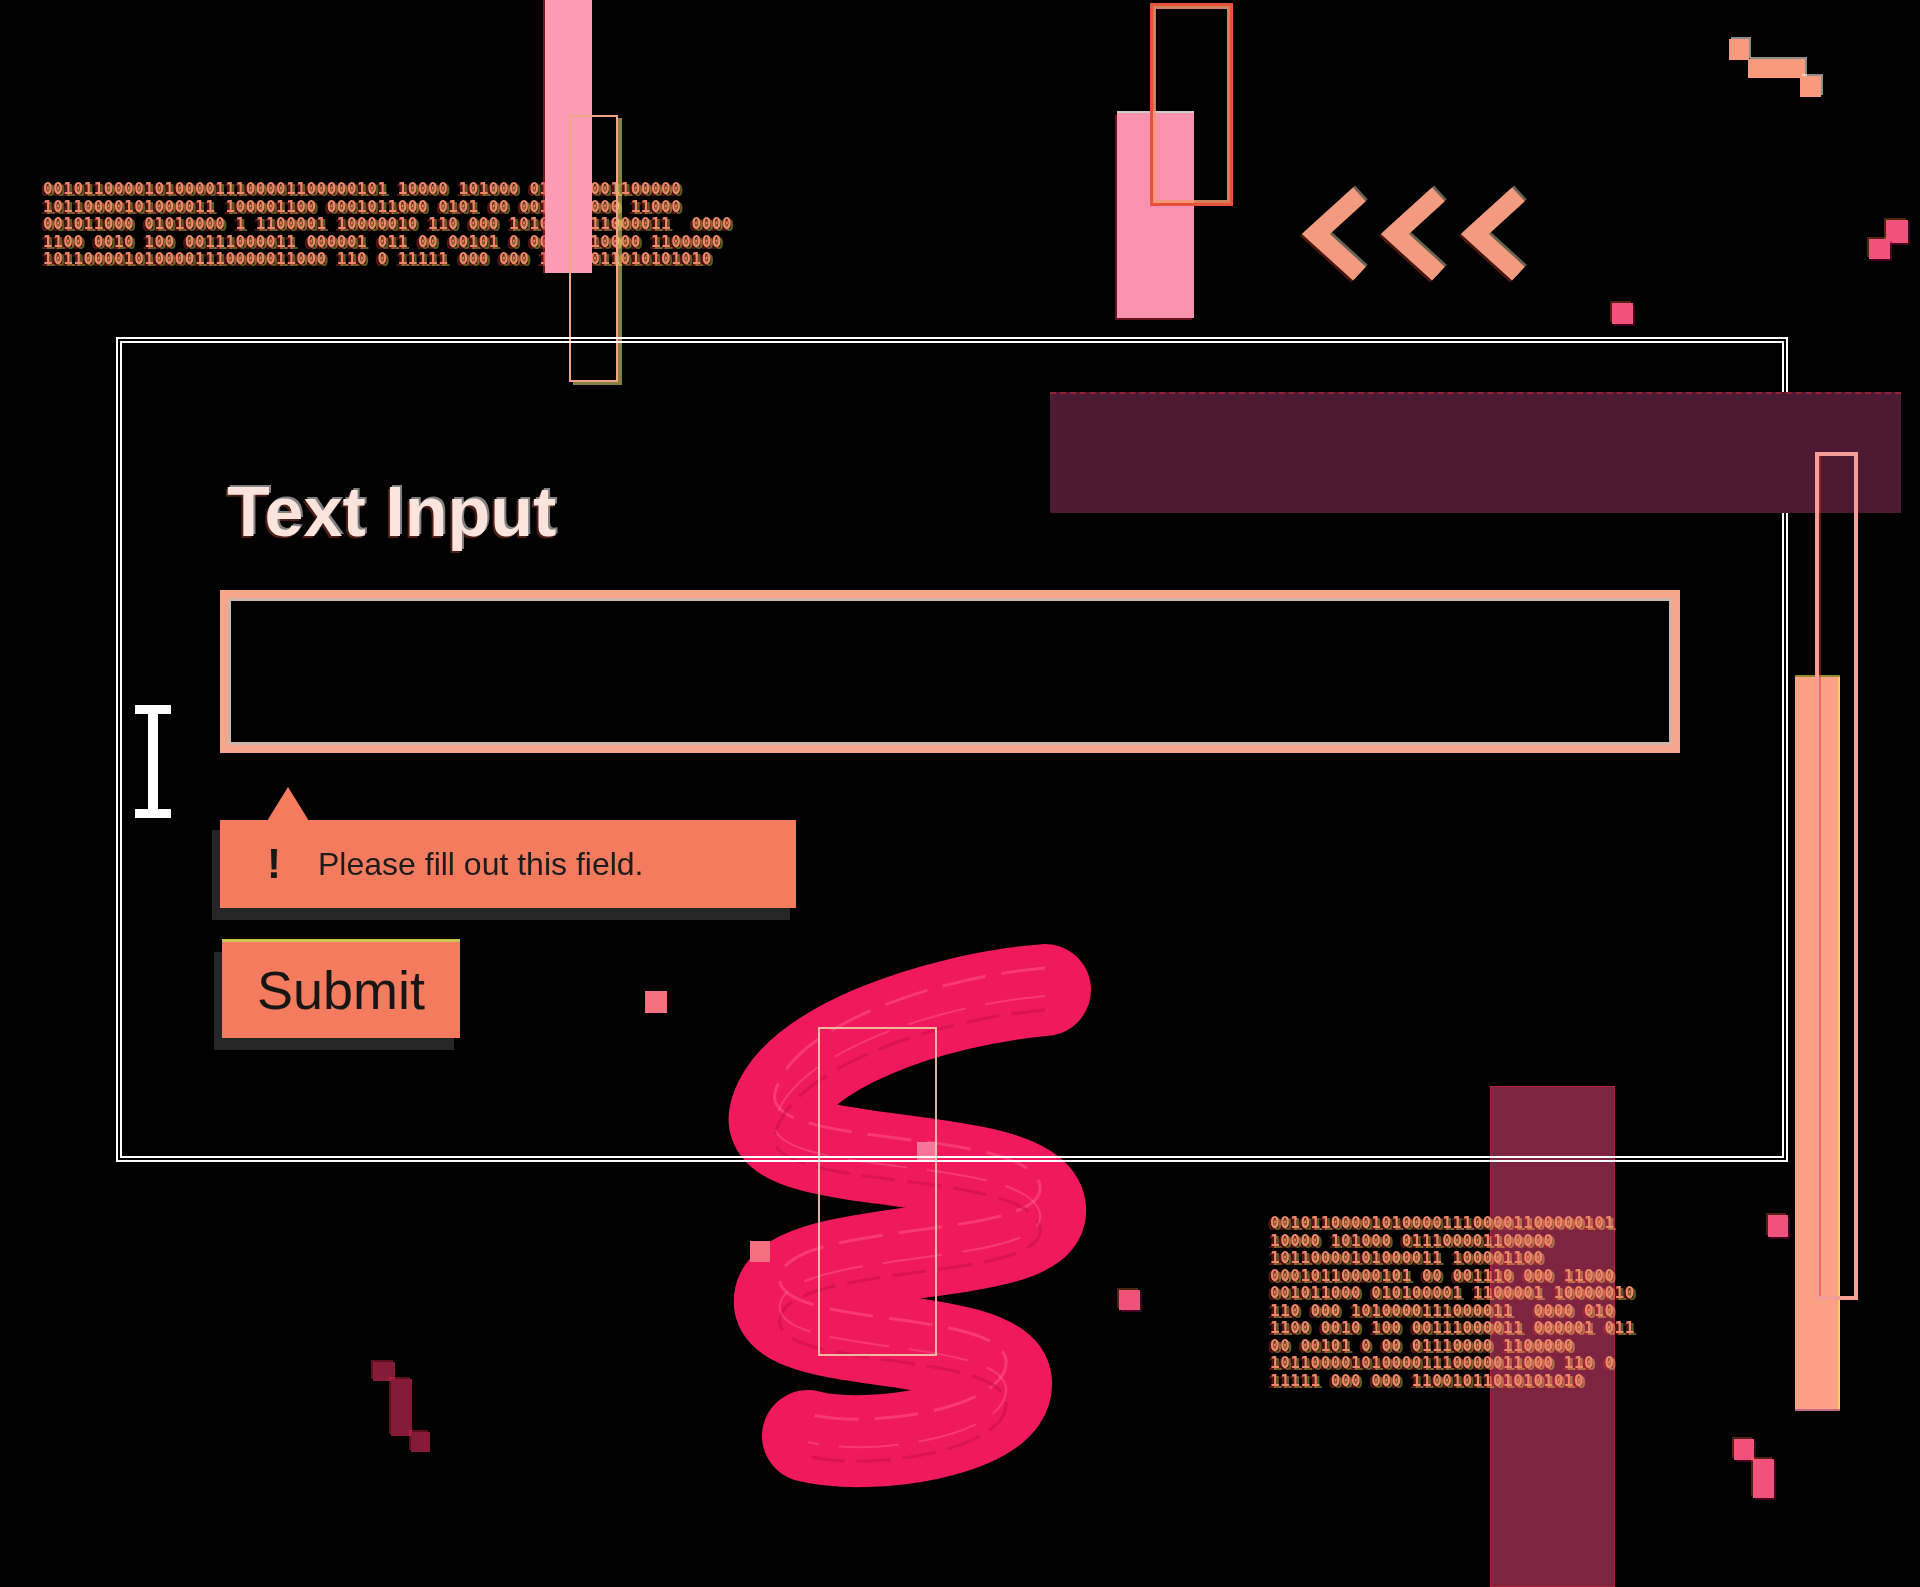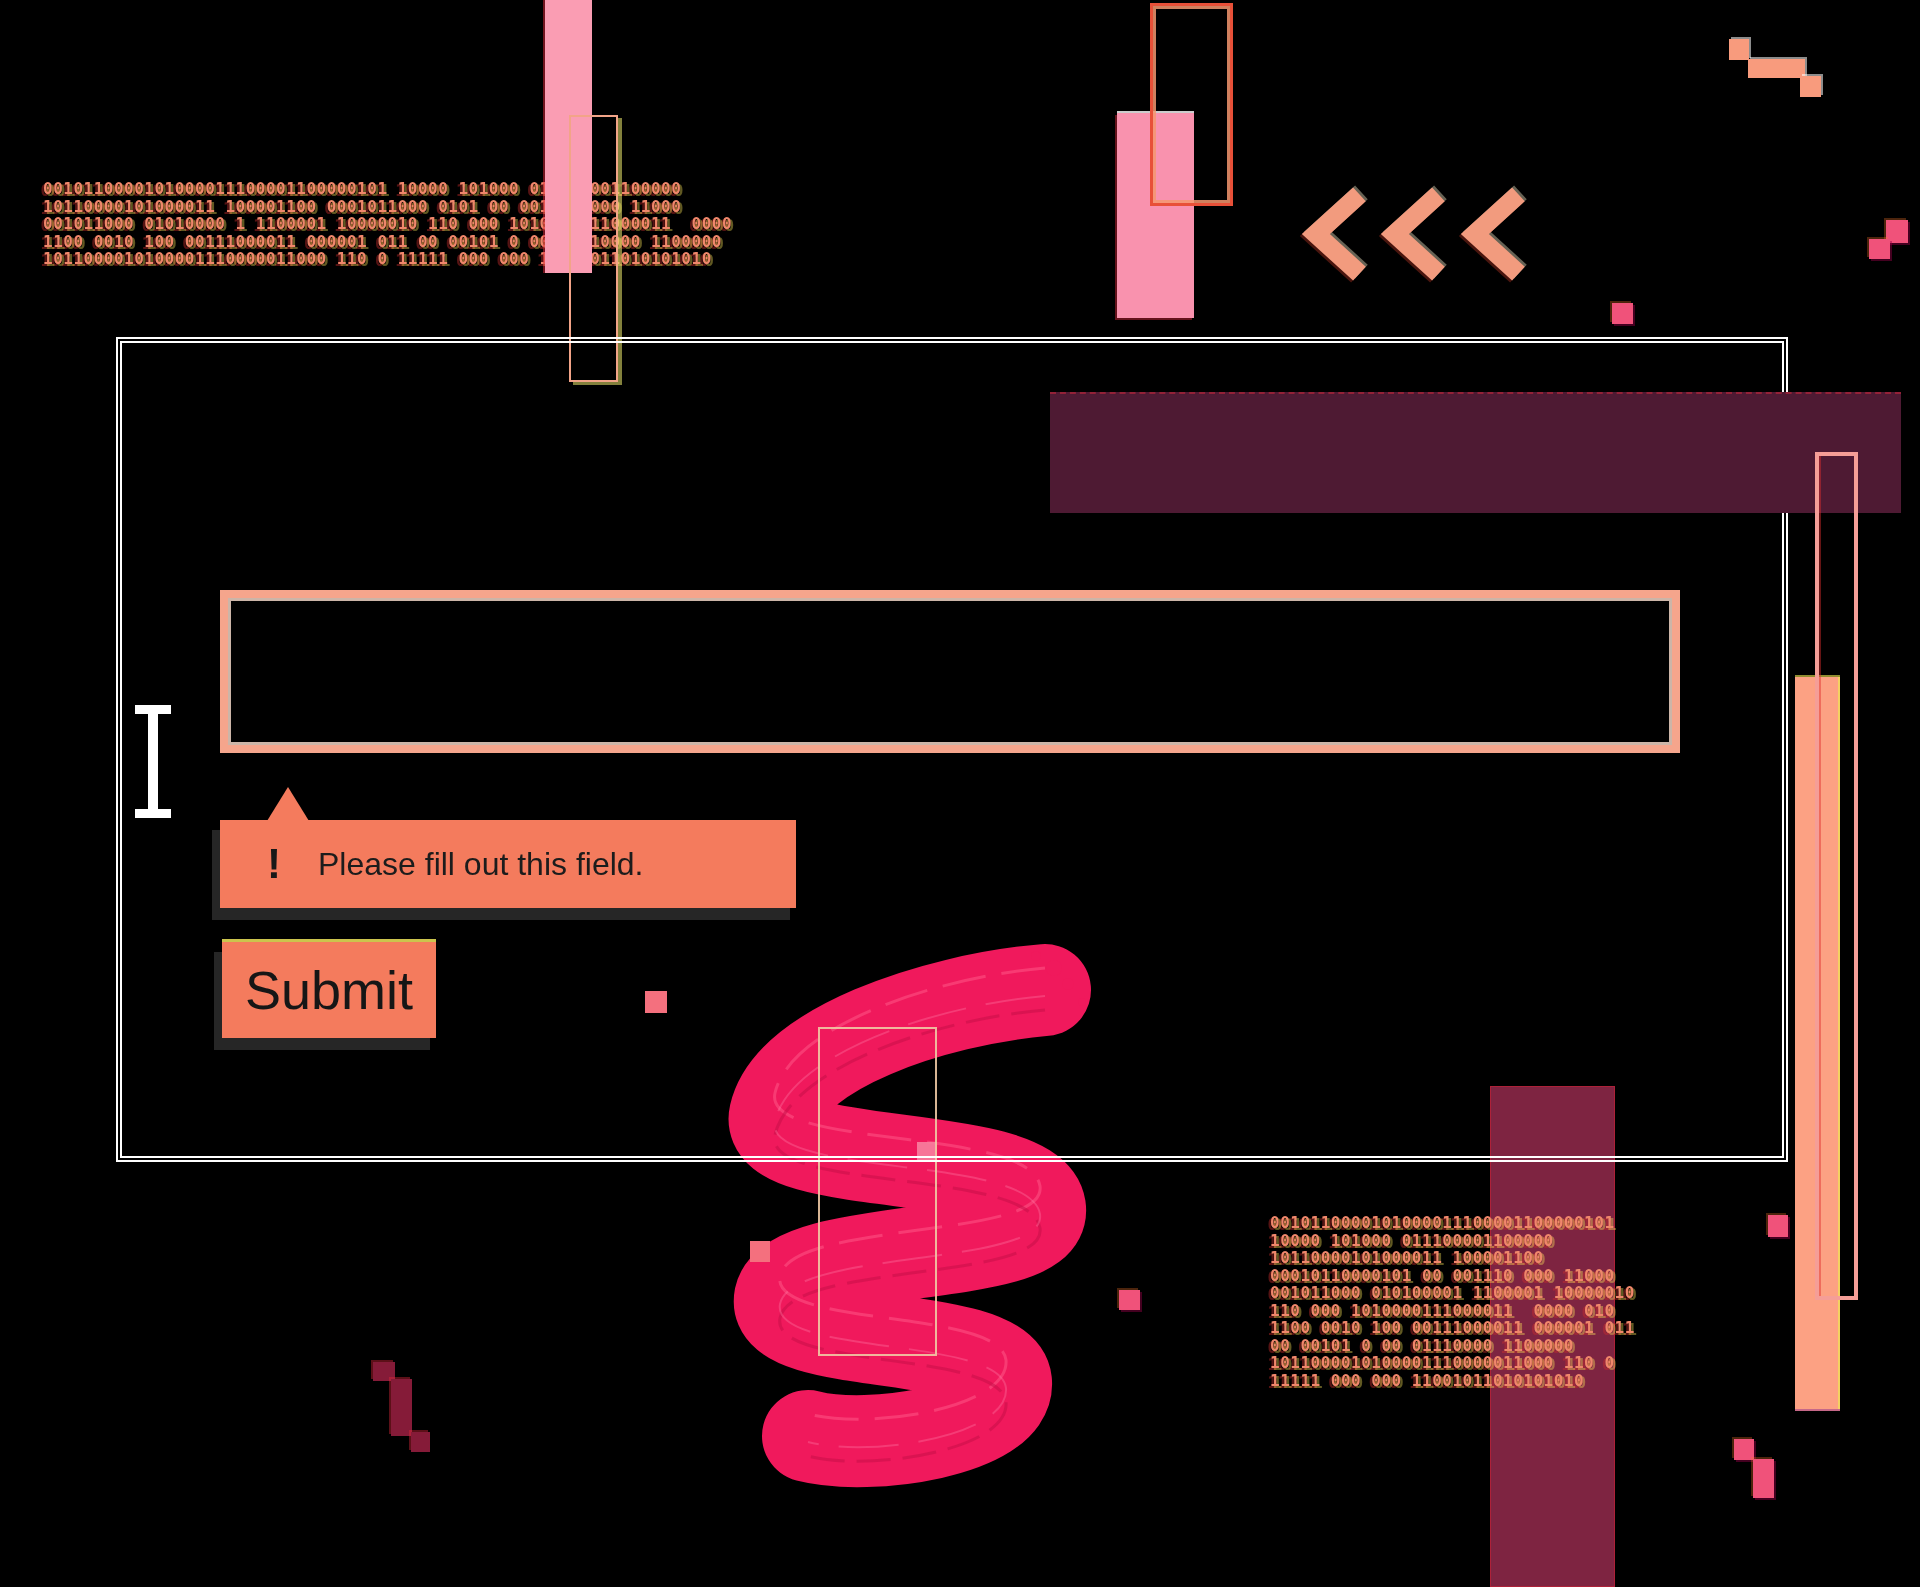--- a/index.html
+++ b/index.html
@@ -61,21 +61,21 @@
               border:8px solid #f5a58c;box-sizing:border-box;z-index:50;
               box-shadow:inset 0 0 0 3px rgba(255,226,210,.8);color:#fff;font-size:40px;
               padding:0 24px;outline:none;}
   .tooltip{left:220px;top:820px;width:576px;height:88px;background:#f47b5d;z-index:52;
            box-shadow:-7px 11px 0 1px #262626;display:flex;align-items:center;}
   .tooltip .tri{position:absolute;top:-33px;left:47px;width:0;height:0;
                 border-left:21px solid transparent;border-right:21px solid transparent;
                 border-bottom:34px solid #f47b5d;}
   .tooltip .bang{font-weight:700;font-size:42px;color:#181818;margin-left:47px;}
   .tooltip .msg{font-size:32px;color:#1c1c1c;margin-left:37px;white-space:nowrap;}
-  .submit-btn{left:222px;top:942px;width:214px;height:96px;background:#f47b5d;border:none;
+  .submit-btn{left:222px;top:942px;width:238px;height:96px;background:#f47b5d;border:none;
               z-index:52;font-family:"Liberation Sans",sans-serif;font-size:54px;color:#161616;
               box-shadow:0 -3px 0 0 rgba(238,230,90,.85), -7px 11px 0 1px #262626;
               cursor:pointer;text-align:center;padding:0;}
 
   
   .ibeam{left:135px;top:705px;width:36px;height:113px;z-index:50;}
   .ibeam .bar{position:absolute;left:0;width:36px;height:9px;background:#fff;}
   .ibeam .stem{position:absolute;left:13px;top:4px;width:10px;height:105px;background:#fff;}
   .ibeam .b{bottom:0;}
 </style>
@@ -129,20 +129,21 @@
 
   <div class="sq" style="left:917px;top:1142px;width:20px;height:20px;background:#f77f9e;opacity:.9;z-index:23"></div>
 
   <div class="abs form-frame"></div>
 
   <div class="abs maroon-hbar noise"></div>
 
   <div class="abs salmon-vbar"></div>
   <div class="abs outline-r"></div>
 
+  <div class="abs page-title">Text Input</div>
 
   <input class="abs text-field" type="text" value="" style="">
 
   <div class="abs tooltip">
     <div class="tri"></div>
     <span class="bang">!</span>
     <span class="msg">Please fill out this field.</span>
   </div>
 
   <button class="abs submit-btn">Submit</button>

